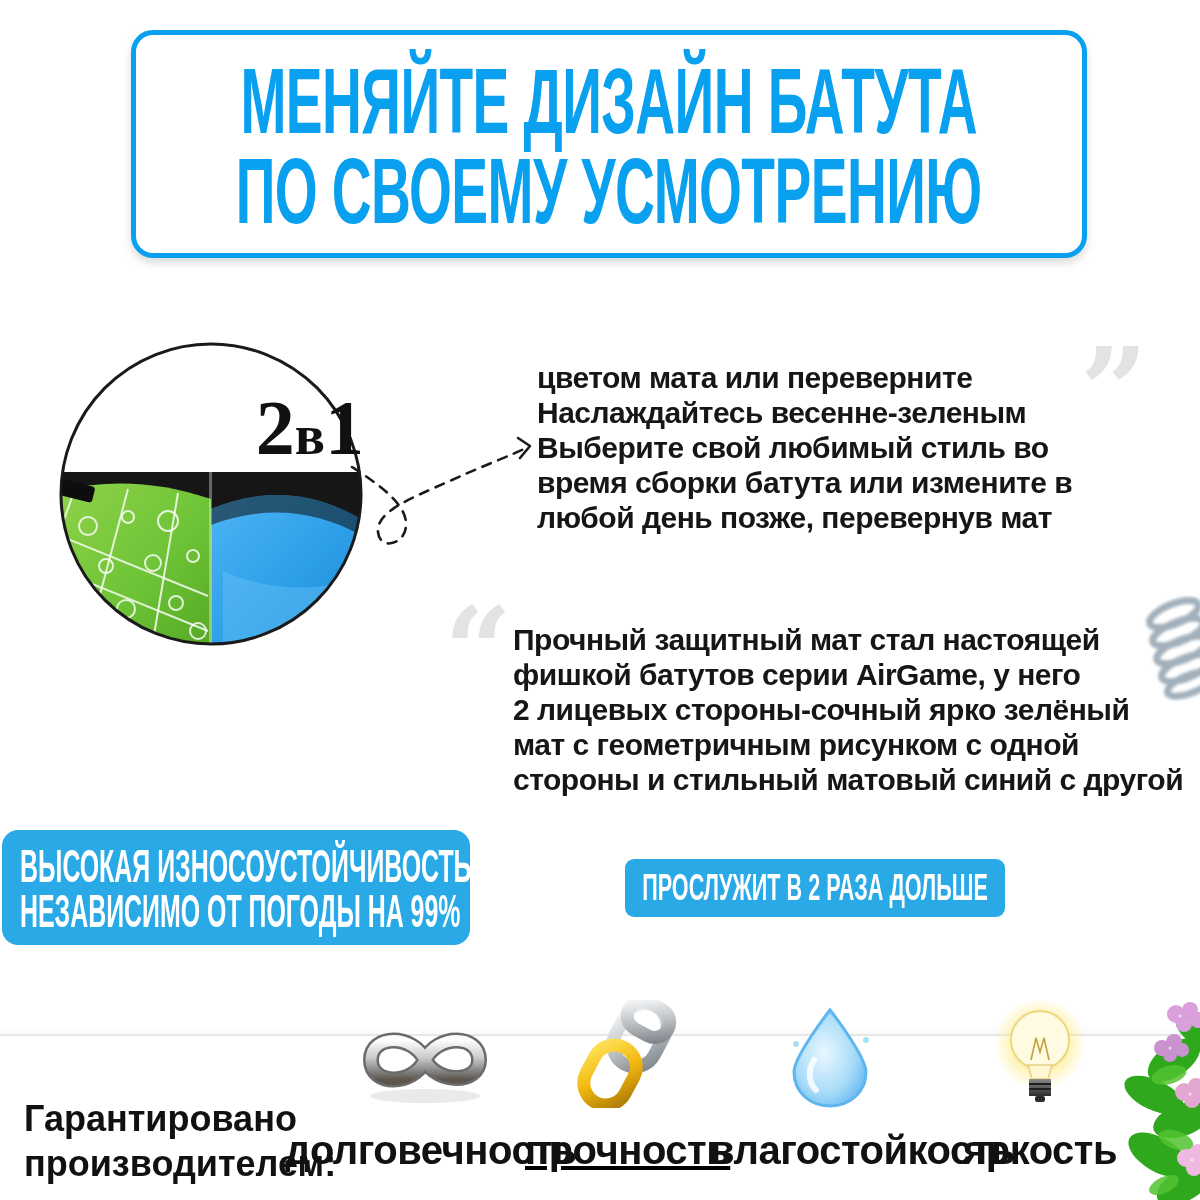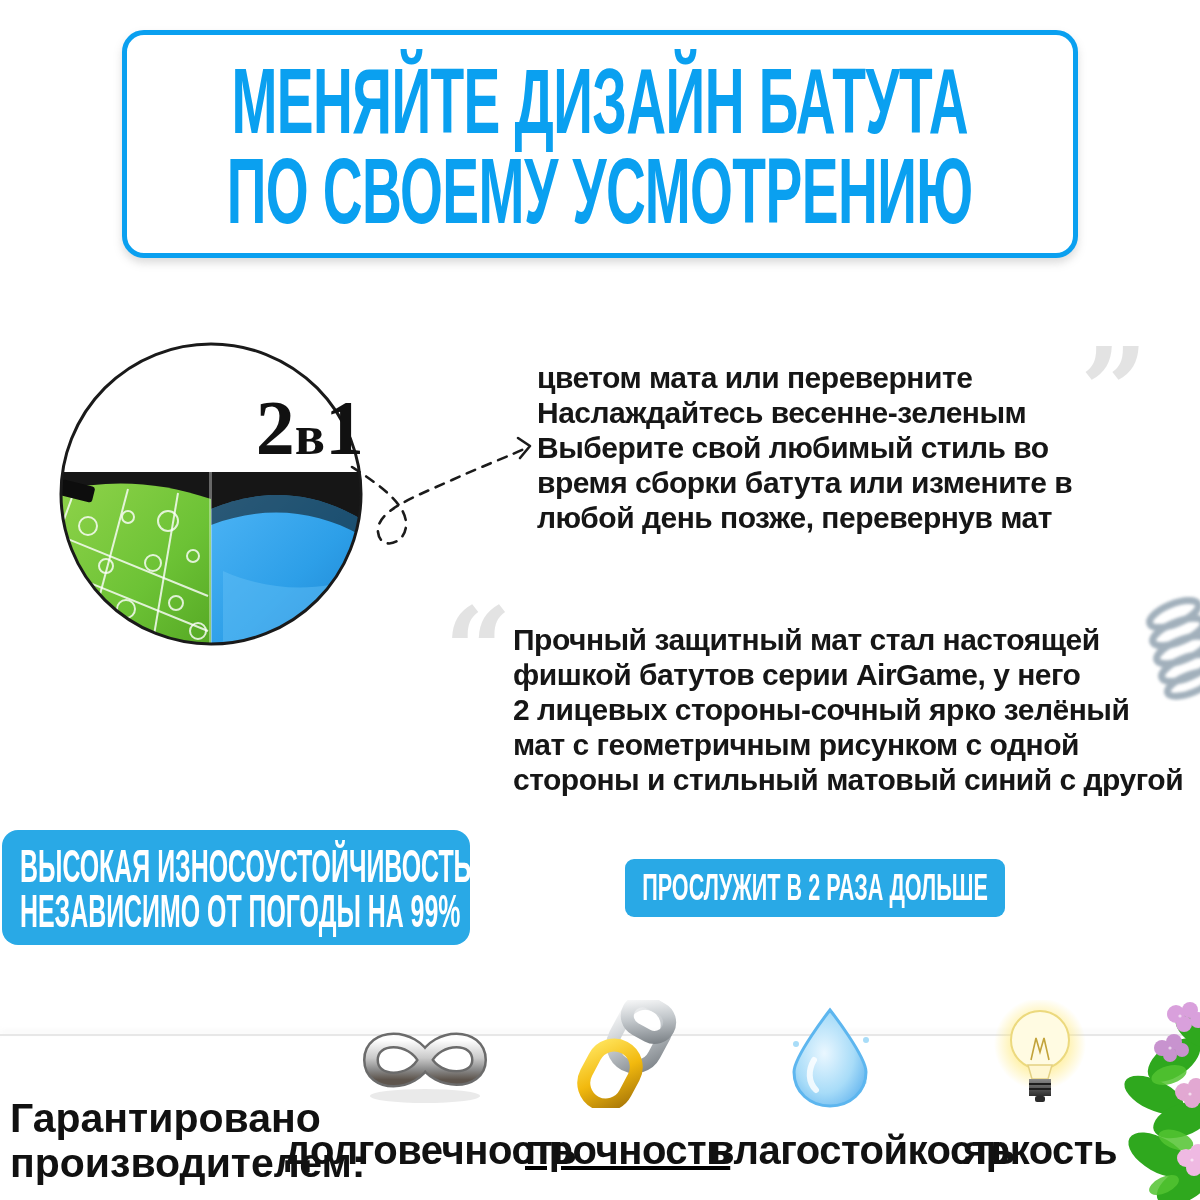--- a/index.html
+++ b/index.html
@@ -1,20 +1,20 @@
 <!DOCTYPE html>
 <html><head>
 <meta charset="utf-8">
 <style>
   html,body{margin:0;padding:0;background:#fff;}
   #canvas{position:relative;width:1200px;height:1200px;background:#ffffff;overflow:hidden;
           font-family:"Liberation Sans", sans-serif;}
 
   
-  .header-box{position:absolute;left:122px;top:30px;width:956px;height:228px;box-sizing:border-box;
+  .header-box{position:absolute;left:131px;top:30px;width:956px;height:228px;box-sizing:border-box;
               border:5px solid #0aa0f0;border-radius:22px;background:#fff;
               box-shadow:0 5px 9px rgba(130,130,130,.28);
               display:flex;flex-direction:column;align-items:center;justify-content:center;padding-top:4px;}
   .header-line{color:#0aa0f0;font-weight:bold;font-size:92px;line-height:90px;white-space:nowrap;
                transform:scaleX(.60);transform-origin:center top;letter-spacing:-1px;}
 
   
   .circle-wrap{position:absolute;left:58px;top:341px;width:306px;height:306px;}
   .badge-text{position:absolute;left:0;top:48px;width:306px;text-align:right;
               font-family:"Liberation Serif", serif;font-weight:bold;color:#111;font-size:78px;line-height:78px;}
@@ -42,21 +42,21 @@
   .banner-line{color:#fff;font-weight:bold;font-size:47px;line-height:45px;white-space:nowrap;
                transform:scaleX(.53);transform-origin:left center;}
   .pill{position:absolute;left:625px;top:859px;width:380px;height:58px;background:#29a9e6;border-radius:9px;
         display:flex;align-items:center;justify-content:center;}
   .pill-label{color:#fff;font-weight:bold;font-size:36px;white-space:nowrap;
               transform:scaleX(.60);transform-origin:center center;}
 
   
   .divider{position:absolute;left:0;top:1034px;width:1200px;height:2px;background:#e7e7e7;
            box-shadow:0 -3px 5px rgba(180,180,180,.18);}
-  .guarantee{position:absolute;left:10px;top:1096px;color:#111;font-weight:bold;font-size:41px;line-height:45px;}
+  .guarantee{position:absolute;left:24px;top:1096px;color:#111;font-weight:bold;font-size:36px;line-height:45px;}
   .feature{position:absolute;top:1000px;text-align:center;}
   .f-icon{height:108px;display:flex;align-items:flex-end;justify-content:center;}
   .f-label{margin-top:20px;color:#111;font-weight:bold;font-size:40px;letter-spacing:-.5px;white-space:nowrap;}
   .feat-0{left:285px;width:280px;}
   .feat-1{left:525px;width:200px;text-decoration:underline;}
   .feat-2{left:710px;width:240px;}
   .feat-3{left:950px;width:180px;}
 
   .flowers-svg{position:absolute;right:0;top:1000px;width:86px;height:200px;}
 </style>

